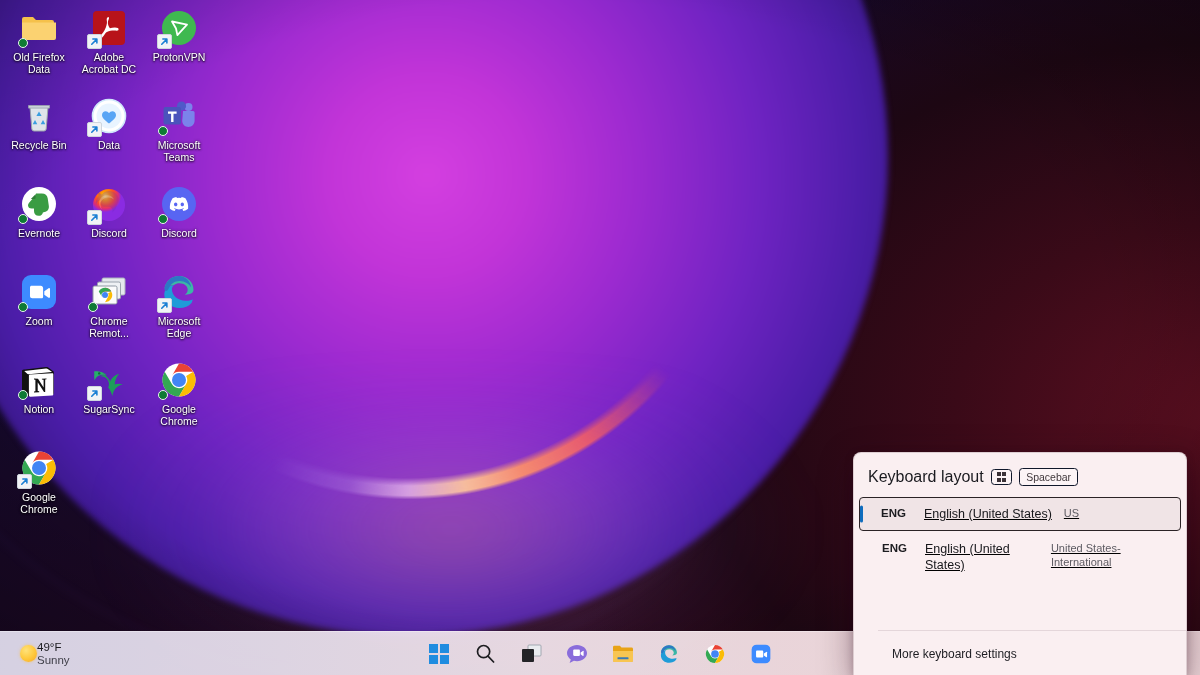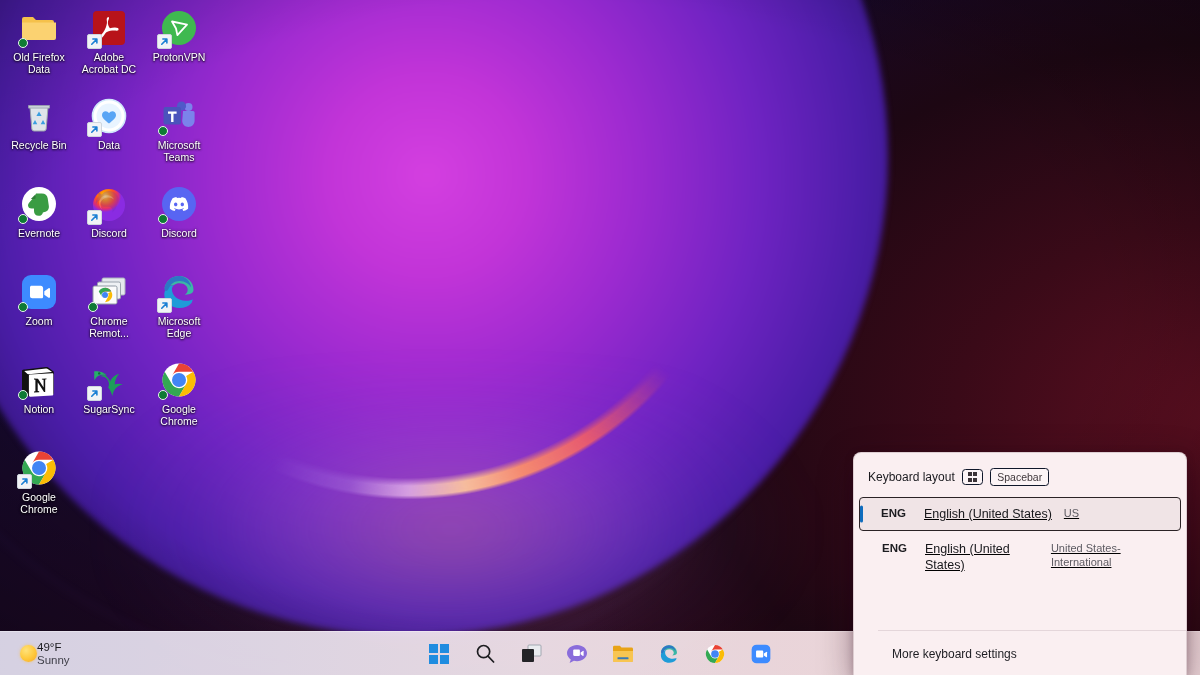--- a/index.html
+++ b/index.html
@@ -163,21 +163,21 @@
     border-bottom:none;
     border-radius:8px 8px 0 0;
     box-shadow:0 10px 34px rgba(40,5,25,0.40), 0 2px 8px rgba(40,5,25,0.22);
     overflow:hidden;
     display:flex; flex-direction:column;
   }
   #flyout-header {
     display:flex; align-items:center; gap:7px;
     padding:15px 14px 11px 14px;
   }
-  #flyout-header .fh-title { font-size:12px; color:#1a1a1f; }
+  #flyout-header .fh-title { font-size:16px; color:#1a1a1f; }
   .keycap {
     border:1px solid #0f172a; border-radius:3.5px;
     background:rgba(255,255,255,0.35);
     font-size:10.5px; color:#40383c;
     padding:1px 6px; line-height:14px;
     display:inline-flex; align-items:center; justify-content:center;
   }
   .keycap.win { padding:2px 5px; }
   .winglyph { display:grid; grid-template-columns:repeat(2,4px); grid-template-rows:repeat(2,4px); gap:1.5px; }
   .winglyph i { display:block; width:4px; height:4px; background:#3b3338; }

